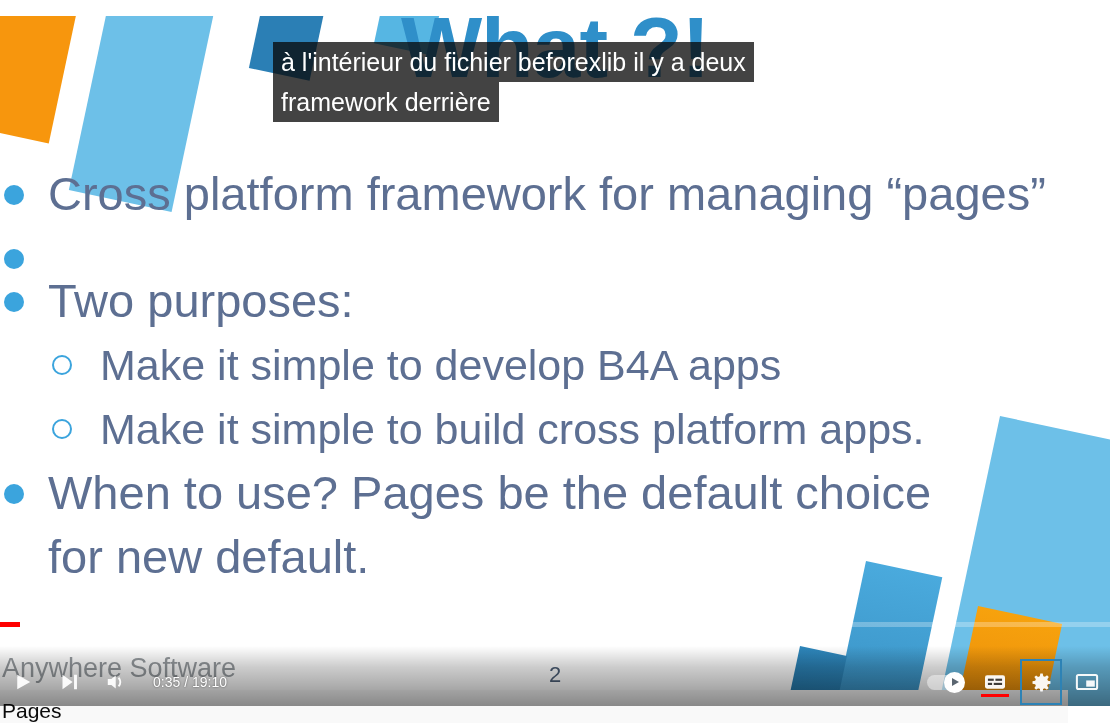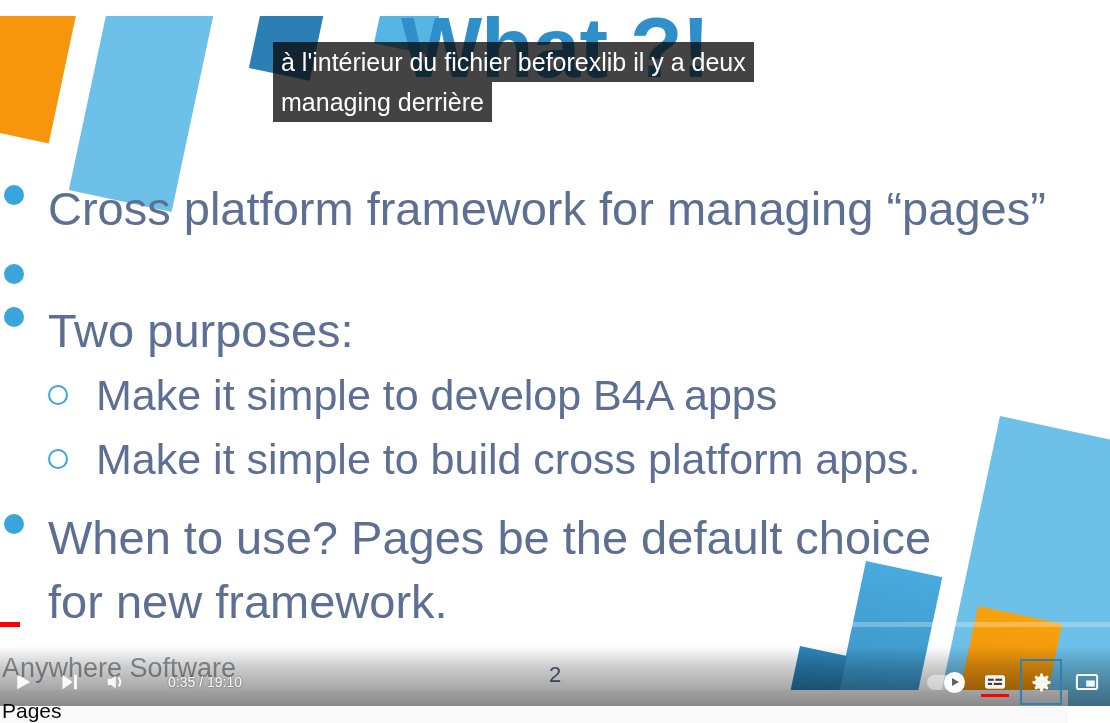--- a/index.html
+++ b/index.html
@@ -56,22 +56,22 @@
     position:absolute; left:0; top:146px; right:0;
     color:#5d6f92;
   }
   .bl { position:relative; display:flex; align-items:flex-start; }
   .bl-l1 { padding-left:4px; }
   .bl-l1 .bullet {
     width:20px; height:20px; border-radius:50%;
     background:#3ba4dd; flex:0 0 auto;
     margin-top:23px; margin-right:24px;
   }
-  .bl-l1 .btxt { font-size:47px; line-height:64px; white-space:nowrap;margin-top:15px; }
-  .bl-l2 { padding-left:32px;margin-left:16px; }
+  .bl-l1 .btxt { font-size:47px; line-height:64px; white-space:nowrap; }
+  .bl-l2 { padding-left:52px; }
   .bl-l2 .bullet-o {
     width:20px; height:20px; border-radius:50%;
     border:2.5px solid #3ba4dd; background:transparent;
     flex:0 0 auto; margin-top:22px; margin-right:28px;
   }
   .bl-l2 .btxt { font-size:43px; line-height:64px; white-space:nowrap; }
   .cont { padding-left:48px; font-size:47px; line-height:64px; color:#5d6f92; }
 
   
   #page-num {
@@ -111,21 +111,21 @@
   #progress-played { position:absolute; left:0; top:0; height:5px; width:20px; background:#f00; }
 
   #ctl-left { position:absolute; left:0; bottom:0; height:48px; display:flex; align-items:center; }
   #ctl-right{ position:absolute; right:0; bottom:0; height:48px; display:flex; align-items:center; }
   .cbtn {
     width:46px; height:48px;
     display:flex; align-items:center; justify-content:center;
     cursor:pointer;
   }
   .cbtn svg { fill:#fff; opacity:.95; }
-  #time-display { color:#fff; font-size:14px; margin-left:30px; white-space:nowrap; text-shadow:0 0 2px rgba(0,0,0,.6); }
+  #time-display { color:#fff; font-size:14px; margin-left:15px; white-space:nowrap; text-shadow:0 0 2px rgba(0,0,0,.6); }
 
   
   #autoplay-toggle { width:54px; height:48px; display:flex; align-items:center; justify-content:center; cursor:pointer; }
   .ap-track { width:36px; height:15px; border-radius:8px; background:rgba(255,255,255,.45); position:relative; }
   .ap-knob { position:absolute; right:-2px; top:-3px; width:21px; height:21px; border-radius:50%;
              background:#fff; display:flex; align-items:center; justify-content:center; }
   .ap-knob:after { content:""; border-left:7px solid #5a6570; border-top:4.5px solid transparent; border-bottom:4.5px solid transparent; margin-left:2px; }
 
   
   #subtitles-button { position:relative; }
@@ -180,35 +180,35 @@
         <span class="btxt">Make it simple to develop B4A apps</span>
       </div>
       <div class="bl bl-l2">
         <span class="bullet-o"></span>
         <span class="btxt">Make it simple to build cross platform apps.</span>
       </div>
       <div class="bl bl-l1">
         <span class="bullet"></span>
         <span class="btxt">When to use? Pages be the default choice</span>
       </div>
-      <div class="cont">for new framework.</div>
+      <div class="cont">for new default.</div>
     </div>
 
     <span class="bar c1"></span>
     <span class="bar c2"></span>
     <span class="bar c3"></span>
     <span class="bar c4"></span>
 
     <div id="page-num">2</div>
     <div id="watermark">Anywhere Software</div>
   </div>
 
   <div id="captions">
     <div class="cap-line">à l'intérieur du fichier beforexlib il y a deux</div>
-    <div class="cap-line">managing derrière</div>
+    <div class="cap-line">framework derrière</div>
   </div>
 
   <div id="controls">
 
     <div id="progress-wrap">
       <div id="progress-loaded" style="width: 100px;"></div>
       <div id="progress-played" style="width: 20px; background: rgb(255, 0, 0);"></div>
     </div>
 
     <div id="ctl-left">

